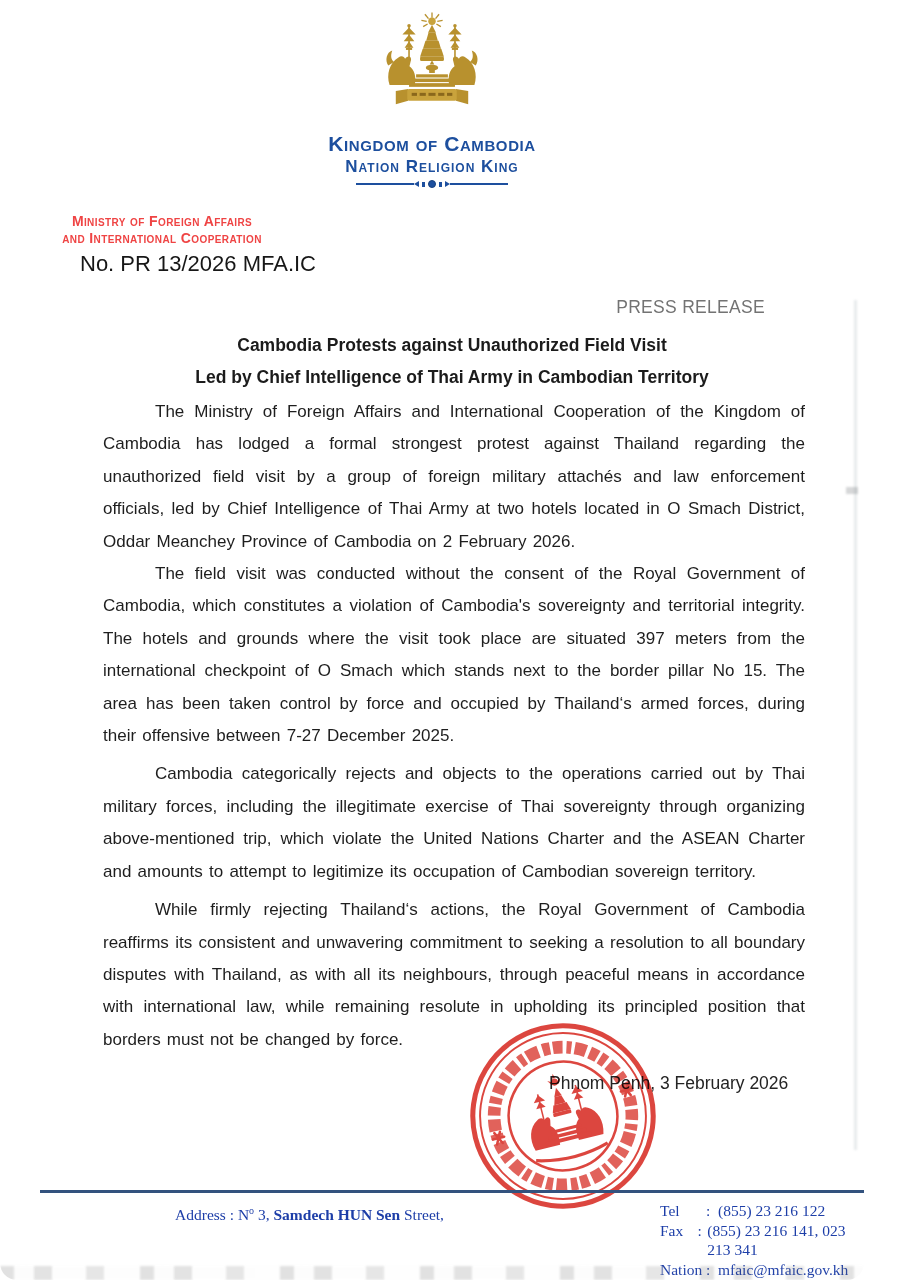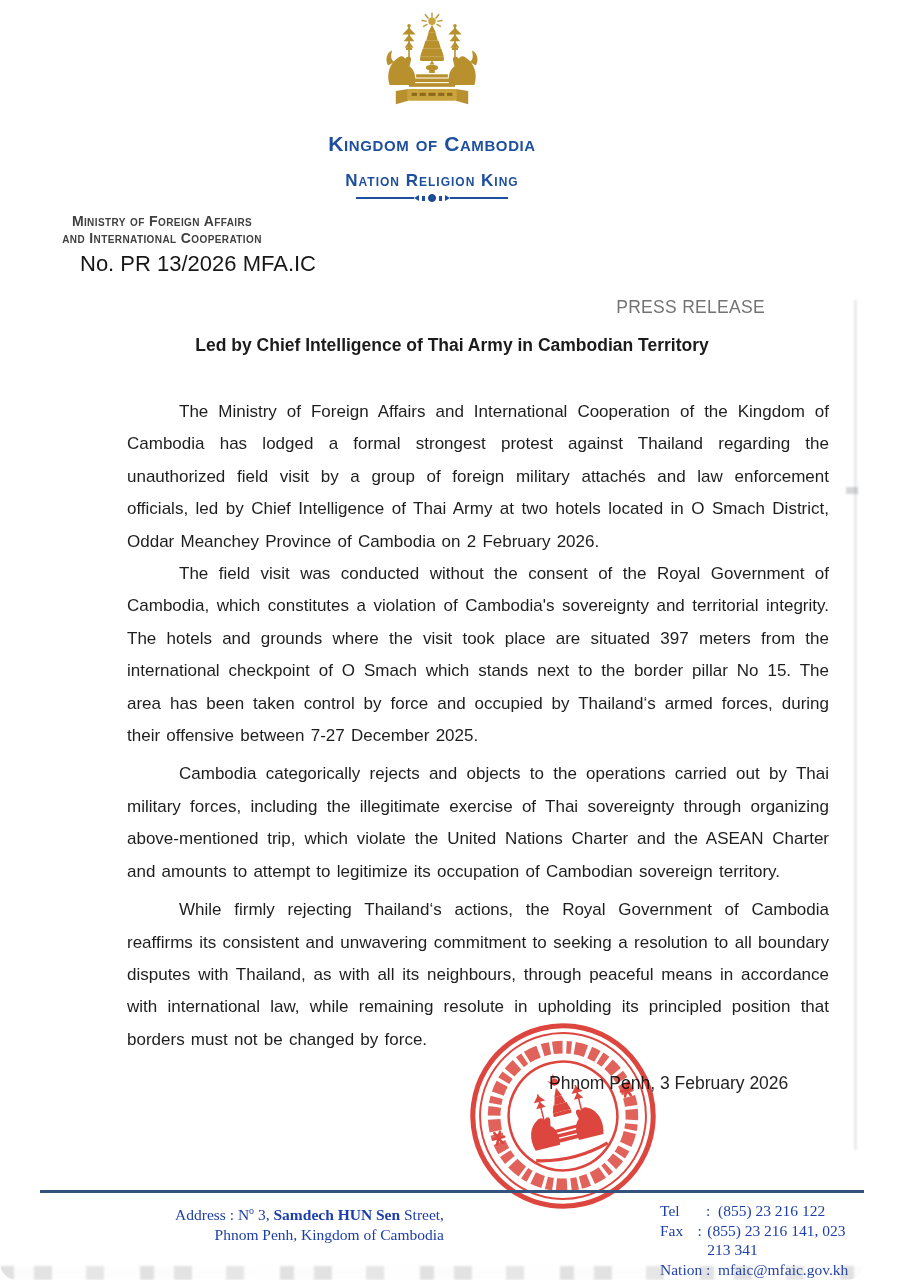--- a/index.html
+++ b/index.html
@@ -8,44 +8,44 @@
     font-family:"Liberation Sans",sans-serif;color:#1e1e1e;border-radius:17px;
   }
   
   .header{position:absolute;top:10px;left:0;width:100%;text-align:center;}
   .crest{display:block;margin:0 auto;}
   .kingdom-title{
     margin-top:4px;font-size:21px;font-weight:bold;color:#1d4f9e;
     font-variant:small-caps;letter-spacing:.6px;
   }
   .motto{
-    margin-top:15px;font-size:17px;font-weight:bold;color:#1d4f9e;
+    margin-top:1px;font-size:17px;font-weight:bold;color:#1d4f9e;
     font-variant:small-caps;letter-spacing:1px;
   }
   .divider{width:152px;margin:3px auto 0;display:flex;align-items:center;justify-content:center;}
   .d-line{flex:1;height:1.6px;background:#1d4f9e;}
   .d-arrow{width:0;height:0;border-top:3px solid transparent;border-bottom:3px solid transparent;}
   .d-arrow.left{border-right:5px solid #1d4f9e;margin-right:2px;}
   .d-arrow.right{border-left:5px solid #1d4f9e;margin-left:2px;}
   .d-dot{width:6px;height:6px;border-radius:50%;background:#1d4f9e;margin:0 2px;border:1px solid #16407f;}
   .d-tick{width:3px;height:5px;background:#1d4f9e;margin:0 1px;}
   
   .ministry{
     position:absolute;left:32px;top:213px;width:260px;text-align:center;
-    font-size:14px;font-weight:bold;line-height:16.5px;color:#404040;
+    font-size:14px;font-weight:bold;line-height:16.5px;color:#ef4444;
     font-variant:small-caps;letter-spacing:.4px;
   }
   .refno{position:absolute;left:80px;top:251px;font-size:22px;color:#171717;}
   
   .doc-type{position:absolute;top:297px;right:99px;font-size:17.5px;color:#737373;letter-spacing:.3px;}
   .title-block{position:absolute;top:329px;left:0;width:904px;text-align:center;
     font-size:17.5px;font-weight:bold;color:#1b1b1b;line-height:32px;}
   .body{
     position:absolute;top:396px;left:103px;width:702px;
-    font-size:17px;line-height:32.4px;text-align:justify;color:#1e1e1e;word-spacing:1.5px;margin-left:24px;
+    font-size:17px;line-height:32.4px;text-align:justify;color:#1e1e1e;word-spacing:1.5px;
   }
   .para{margin:0;text-indent:52px;}
   .para.gap{margin-top:6px;}
   .dateline{position:absolute;top:1073px;left:549px;font-size:17.5px;color:#242424;}
   
   .seal{
     position:absolute;left:464px;top:1019px;width:198px;height:194px;
     mix-blend-mode:multiply;opacity:.92;
   }
   
@@ -163,20 +163,21 @@
 
   <div class="ministry">
     <div>Ministry of Foreign Affairs</div>
     <div>and International Cooperation</div>
   </div>
   <div class="refno">No. PR 13/2026 MFA.IC</div>
 
   <div class="doc-type">PRESS RELEASE</div>
 
   <div class="title-block">
+    <div>Cambodia Protests against Unauthorized Field Visit</div>
     <div>Led by Chief Intelligence of Thai Army in Cambodian Territory</div>
   </div>
 
   <div class="body">
     <p class="para">The Ministry of Foreign Affairs and International Cooperation of the Kingdom of Cambodia has lodged a formal strongest protest against Thailand regarding the unauthorized field visit by a group of foreign military attachés and law enforcement officials, led by Chief Intelligence of Thai Army at two hotels located in O Smach District, Oddar Meanchey Province of Cambodia on 2 February 2026.</p>
     <p class="para">The field visit was conducted without the consent of the Royal Government of Cambodia, which constitutes a violation of Cambodia's sovereignty and territorial integrity. The hotels and grounds where the visit took place are situated 397 meters from the international checkpoint of O Smach which stands next to the border pillar No 15. The area has been taken control by force and occupied by Thailand‘s armed forces, during their offensive between 7-27 December 2025.</p>
     <p class="para gap">Cambodia categorically rejects and objects to the operations carried out by Thai military forces, including the illegitimate exercise of Thai sovereignty through organizing above-mentioned trip, which violate the United Nations Charter and the ASEAN Charter and amounts to attempt to legitimize its occupation of Cambodian sovereign territory.</p>
     <p class="para gap">While firmly rejecting Thailand‘s actions, the Royal Government of Cambodia reaffirms its consistent and unwavering commitment to seeking a resolution to all boundary disputes with Thailand, as with all its neighbours, through peaceful means in accordance with international law, while remaining resolute in upholding its principled position that borders must not be changed by force.</p>
   </div>
 
@@ -231,21 +232,20 @@
       <path d="M62 138 Q100 149 138 138" stroke-width="3.4"></path>
     </g>
   </svg>
 
   <div class="footer-rule"></div>
 
   <div class="footer-left">
     <div>
       <span>Address : </span><span>N</span><sup>o</sup><span> 3, </span><b>Samdech HUN Sen</b><span> Street,</span>
     </div>
-    <div>Phnom Penh, Kingdom of Cambodia</div>
   </div>
 
   <div class="footer-right">
     <div class="c-row">
       <span class="c-label">Tel</span>
       <span class="c-sep">:</span>
       <span>(855) 23 216 122</span>
     </div>
     <div class="c-row">
       <span class="c-label">Fax</span>

